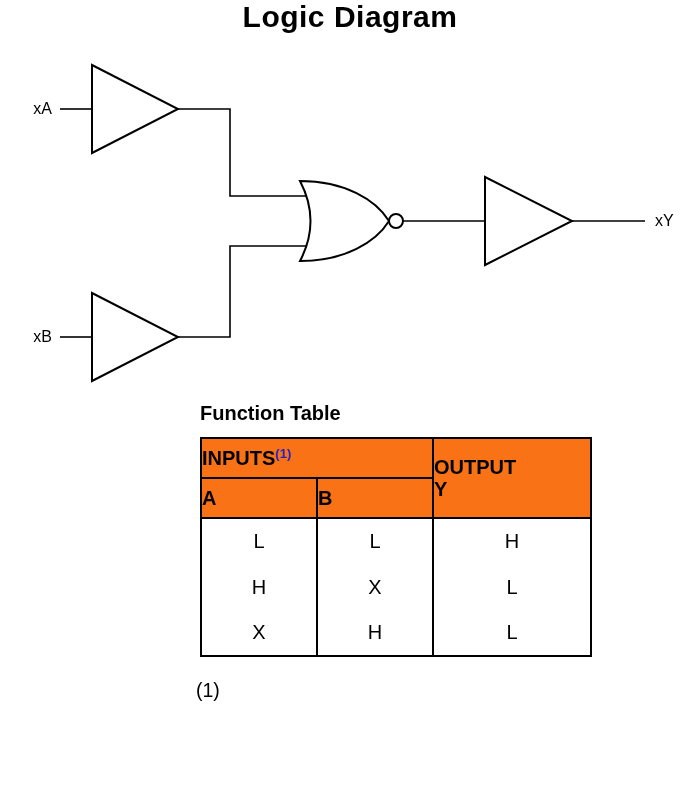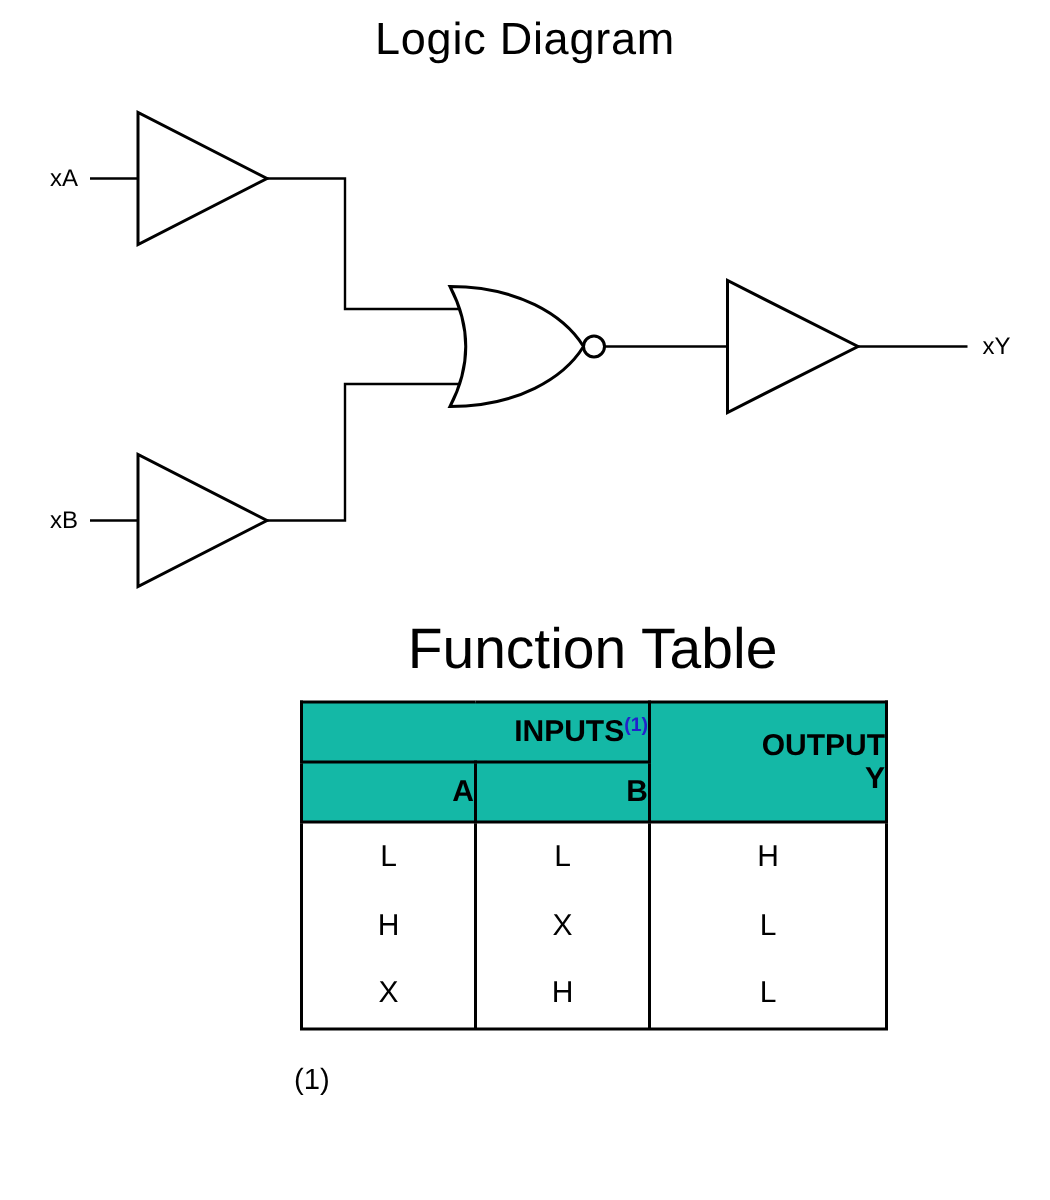--- a/index.html
+++ b/index.html
@@ -5,50 +5,50 @@
   * { margin: 0; padding: 0; box-sizing: border-box; }
   html, body { background: #ffffff; }
   body {
     width: 700px;
     height: 800px;
     font-family: "Liberation Sans", sans-serif;
     color: #000000;
     overflow: hidden;
   }
   .page-title {
-    padding-top: 10px;
+    padding-top: 0;
     text-align: center;
     font-size: 30px;
-    font-weight: normal;
+    font-weight: bold;
     letter-spacing: 0.5px;
   }
   svg.diagram { display: block; }
   svg text { font-family: "Liberation Sans", sans-serif; }
 
   .ft-title {
     width: 390px;
     margin-left: 200px;
     margin-top: 8px;
-    text-align: center;
-    font-size: 38px;
-    font-weight: normal;
+    text-align: left;
+    font-size: 20px;
+    font-weight: bold;
   }
   table.func {
     border-collapse: collapse;
     table-layout: fixed;
     margin-left: 200px;
     margin-top: 12px;
     border: 2px solid #000;
   }
   .func th {
-    background: #14b8a6;
+    background: #f97316;
     border: 2px solid #000;
     font-size: 20px;
     font-weight: bold;
-    text-align: right;
+    text-align: left;
     height: 40px;
     vertical-align: middle;
   }
   .func td {
     border-left: 2px solid #000;
     border-right: 2px solid #000;
     border-top: none;
     border-bottom: none;
     font-size: 20px;
     text-align: center;

